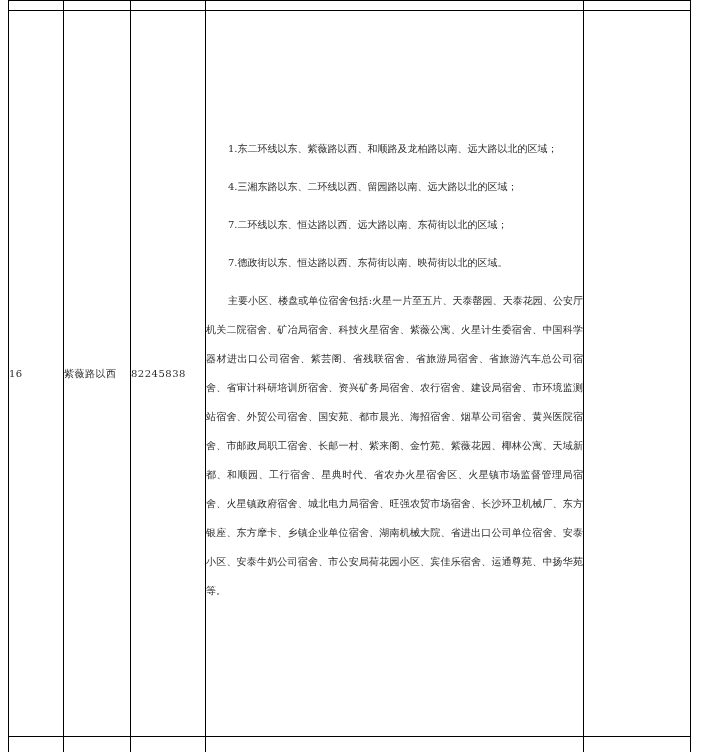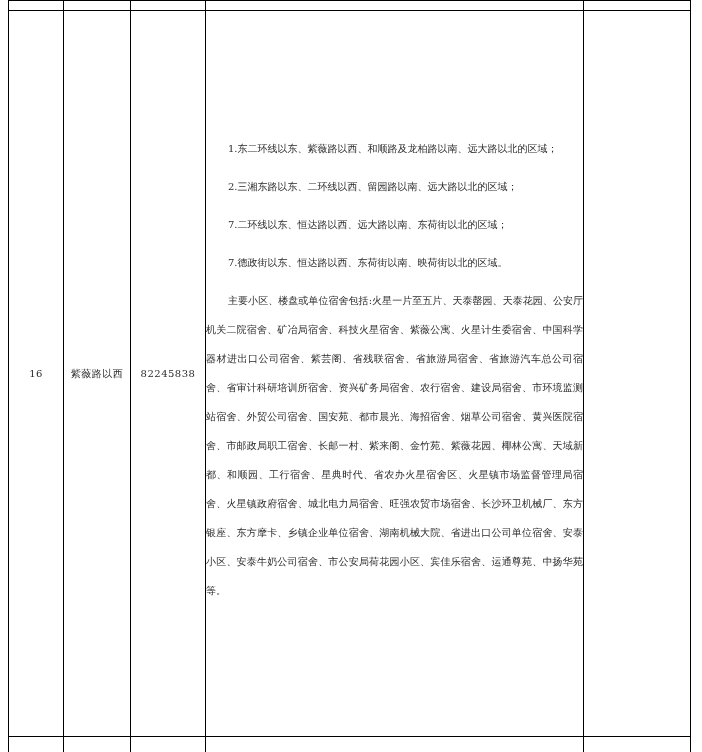--- a/index.html
+++ b/index.html
@@ -27,21 +27,20 @@
     border: 1px solid #000000;
     padding: 0;
     color: #2b2b2b;
     font-size: 10px;
     vertical-align: middle;
   }
   tr.sliver-top td { height: 9px; }
   tr.sliver-bottom td { height: 30px; }
   tr.main-row td { height: 725px; }
   td.c-num, td.c-name, td.c-phone {
-    text-align: center;
     letter-spacing: 0.5px;
   }
   td.c-phone { font-size: 14.5px; }
   td.c-desc {
     vertical-align: top;
     padding: 22px 2px 0 2px;
   }
   td.c-desc p {
     margin: 0 0 9px 0;
     line-height: 29px;
@@ -72,21 +71,21 @@
       <td></td>
       <td></td>
     </tr>
 
     <tr class="main-row">
       <td class="c-num">16</td>
       <td class="c-name">紫薇路以西</td>
       <td class="c-phone">82245838</td>
       <td class="c-desc">
         <p>1.东二环线以东、紫薇路以西、和顺路及龙柏路以南、远大路以北的区域；</p>
-        <p>2.三湘东路以东、二环线以西、留园路以南、远大路以北的区域；</p>
+        <p>4.三湘东路以东、二环线以西、留园路以南、远大路以北的区域；</p>
         <p>7.二环线以东、恒达路以西、远大路以南、东荷街以北的区域；</p>
         <p>7.德政街以东、恒达路以西、东荷街以南、映荷街以北的区域。</p>
         <p>主要小区、楼盘或单位宿舍包括:火星一片至五片、天泰罄园、天泰花园、公安厅机关二院宿舍、矿冶局宿舍、科技火星宿舍、紫薇公寓、火星计生委宿舍、中国科学器材进出口公司宿舍、紫芸阁、省残联宿舍、省旅游局宿舍、省旅游汽车总公司宿舍、省审计科研培训所宿舍、资兴矿务局宿舍、农行宿舍、建设局宿舍、市环境监测站宿舍、外贸公司宿舍、国安苑、都市晨光、海招宿舍、烟草公司宿舍、黄兴医院宿舍、市邮政局职工宿舍、长邮一村、紫来阁、金竹苑、紫薇花园、椰林公寓、天域新都、和顺园、工行宿舍、星典时代、省农办火星宿舍区、火星镇市场监督管理局宿舍、火星镇政府宿舍、城北电力局宿舍、旺强农贸市场宿舍、长沙环卫机械厂、东方银座、东方摩卡、乡镇企业单位宿舍、湖南机械大院、省进出口公司单位宿舍、安泰小区、安泰牛奶公司宿舍、市公安局荷花园小区、宾佳乐宿舍、运通尊苑、中扬华苑等。</p>
       </td>
       <td></td>
     </tr>
 
     <tr class="sliver-bottom">
       <td></td>
       <td></td>

